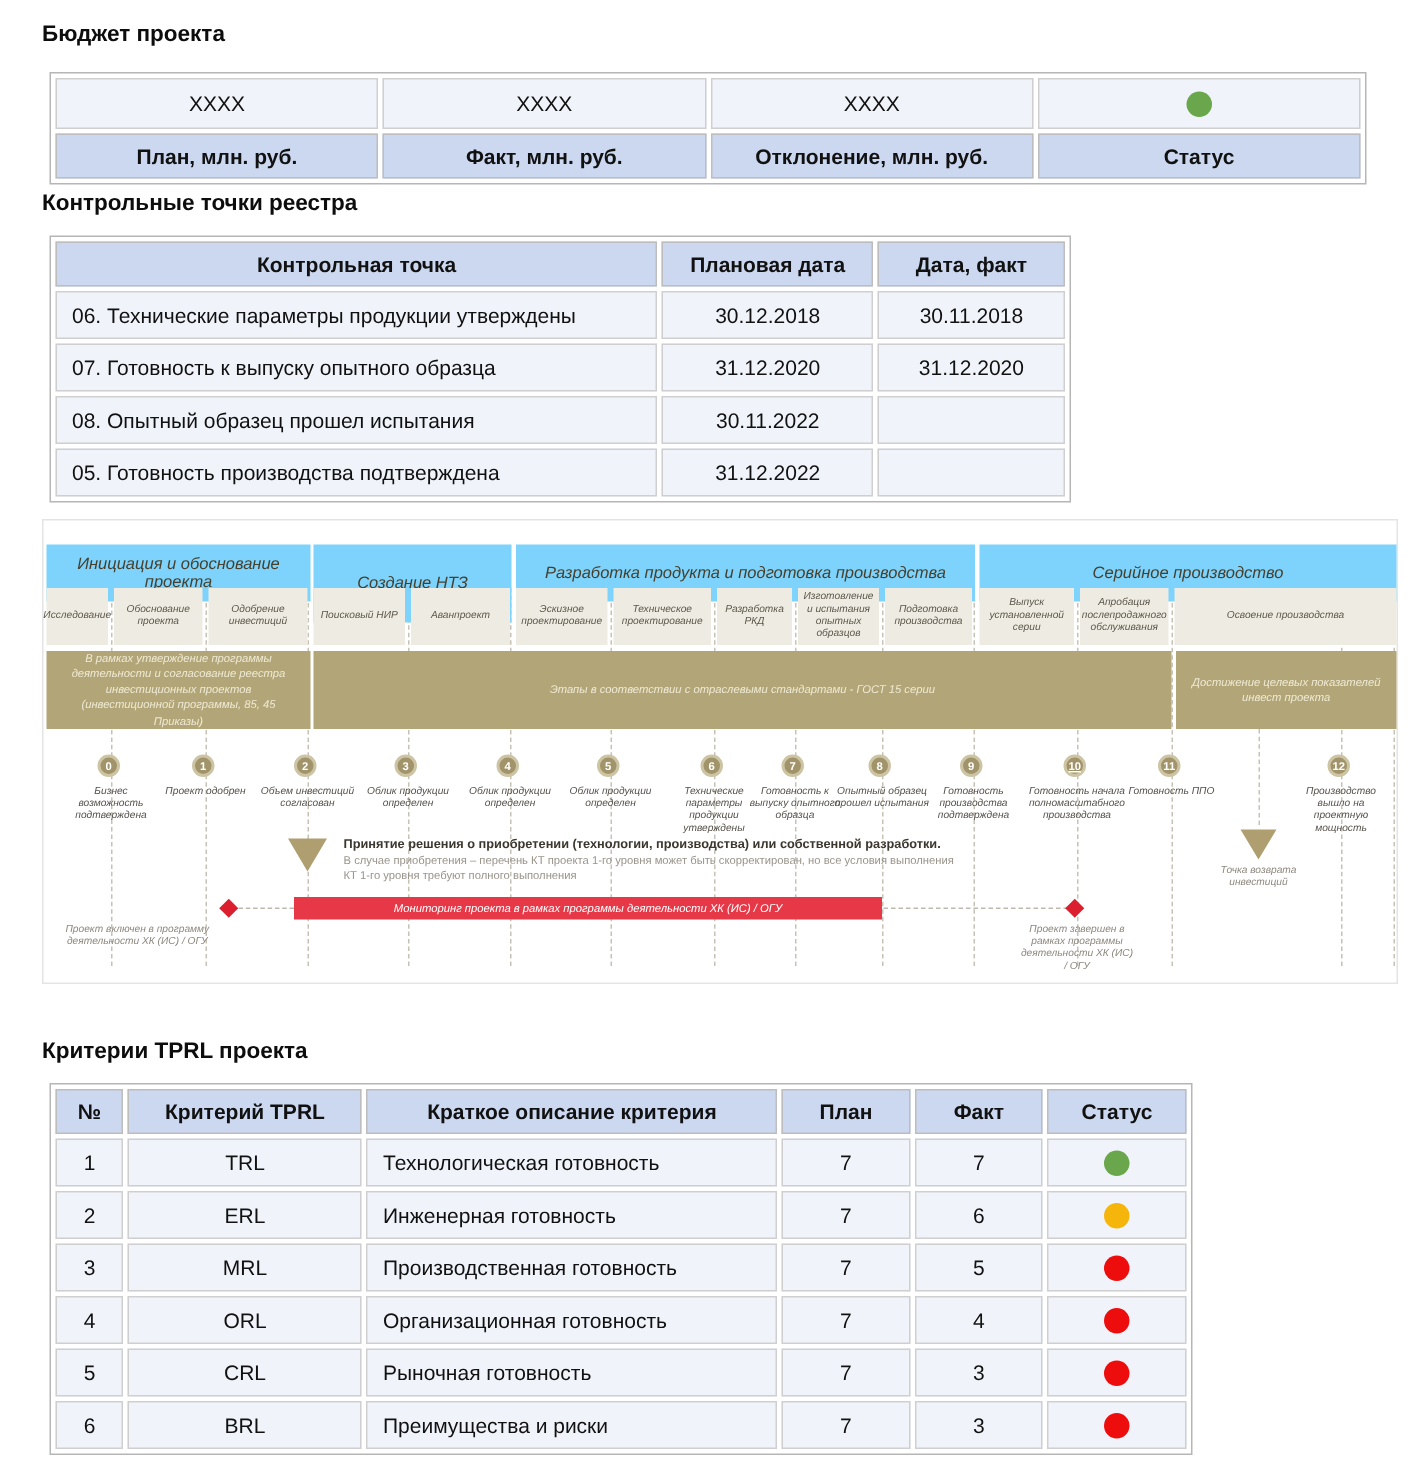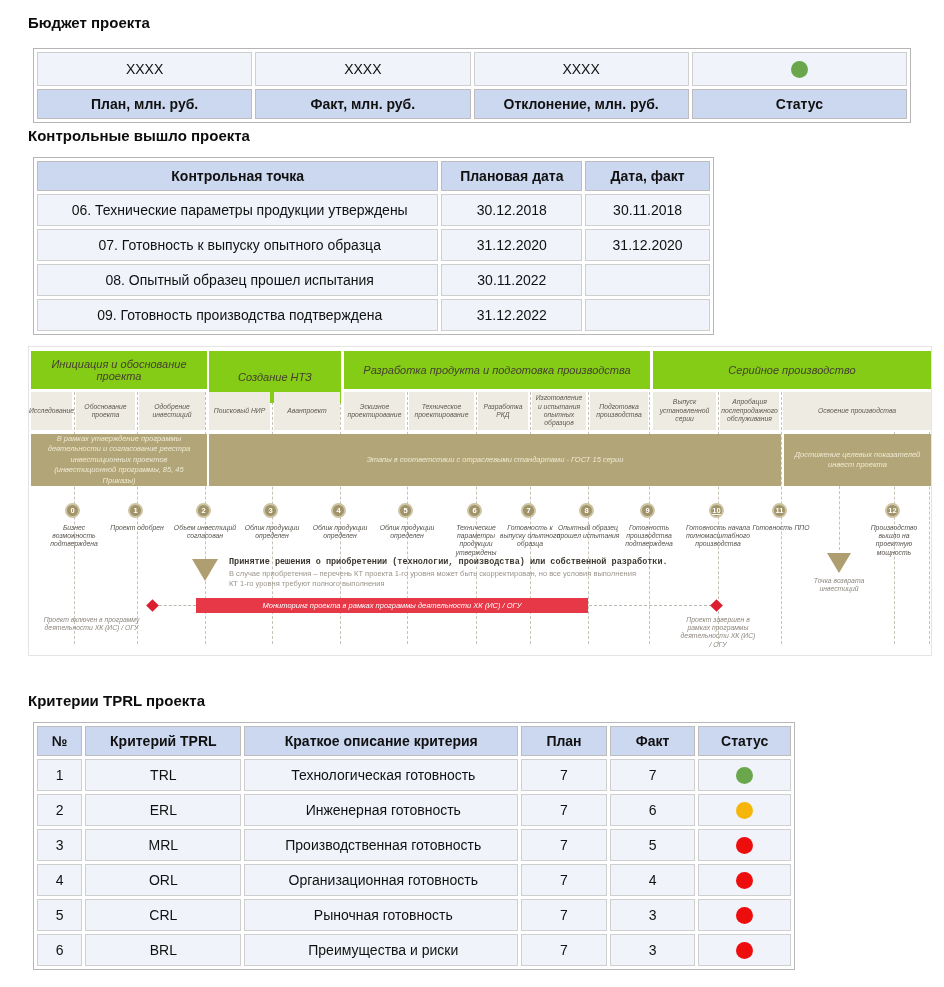--- a/index.html
+++ b/index.html
@@ -3,26 +3,26 @@
 <meta charset="utf-8">
 <style>
   html,body{margin:0;padding:0;background:#fff;}
   body{position:relative;width:944px;height:987px;font-family:"Liberation Sans",sans-serif;color:#111;overflow:hidden;}
   .sec-title{position:absolute;font-size:15px;font-weight:bold;color:#0d0d0d;}
   .tblwrap{position:absolute;border:1px solid #b6b6b6;background:#fff;box-sizing:border-box;}
   table{border-collapse:separate;border-spacing:3px;width:100%;table-layout:fixed;}
   th{background:#cbd8f0;border:1px solid #bdbdbd;font-size:14px;font-weight:bold;text-align:center;height:26px;padding:1px 4px;}
   td{background:#f0f4fa;border:1px solid #cfcfcf;font-size:14px;text-align:center;height:28px;padding:1px 6px;}
   td.tall{height:30px;}
-  td.left{text-align:center;padding-left:10px;}
+  td.left{text-align:left;padding-left:10px;}
   .dot{width:17px;height:17px;border-radius:50%;margin:0 auto;}
   
   .dg{position:absolute;background:#fff;border:1px solid #e4e4e4;box-sizing:border-box;}
   .abs{position:absolute;box-sizing:border-box;}
-  .phase{background:#84cc16;color:#46402f;font-style:italic;font-size:11px;display:flex;align-items:center;justify-content:center;text-align:center;z-index:1;}
+  .phase{background:#7dd3fc;color:#46402f;font-style:italic;font-size:11px;display:flex;align-items:center;justify-content:center;text-align:center;z-index:1;margin-top:12px;}
   .sub{background:#edebe2;color:#5d574b;font-style:italic;font-size:6.8px;line-height:8.4px;display:flex;align-items:center;justify-content:center;text-align:center;padding:1px 2px;z-index:1;}
   .band{background:#b2a577;color:#efead4;font-style:italic;font-size:7.5px;line-height:10.5px;display:flex;align-items:center;justify-content:center;text-align:center;padding:2px 8px;z-index:1;}
   .vline{width:0;border-left:1px dashed #c6c2b6;z-index:0;}
   .circ{width:15px;height:15px;border-radius:50%;background:#a2946a;border:2px solid #cdc4a4;color:#fff;font-size:7.5px;font-weight:bold;display:flex;align-items:center;justify-content:center;z-index:2;}
   .clabel{font-size:6.8px;line-height:8.2px;font-style:italic;color:#55504a;text-align:center;z-index:2;}
   .tri{width:0;height:0;border-left:13px solid transparent;border-right:13px solid transparent;border-top:22px solid #af9f70;z-index:2;}
   .tri2{width:0;height:0;border-left:12px solid transparent;border-right:12px solid transparent;border-top:20px solid #af9f70;z-index:2;}
   .redband{background:#e73848;color:#fff;font-style:italic;font-size:7.5px;display:flex;align-items:center;justify-content:center;text-align:center;z-index:2;}
   .diamond{width:9px;height:9px;background:#dc1f2e;transform:rotate(45deg);z-index:2;}
   .hdash{height:0;border-top:1px dashed #bdb9ae;z-index:1;}
@@ -55,21 +55,21 @@
     <tr>
       <th>План, млн. руб.</th>
       <th>Факт, млн. руб.</th>
       <th>Отклонение, млн. руб.</th>
       <th>Статус</th>
     </tr>
   </tbody>
     </table>
 </div>
 
-<div class="sec-title" style="left:28px;top:127px;">Контрольные вышло проекта</div>
+<div class="sec-title" style="left:28px;top:127px;">Контрольные точки реестра</div>
 
 <div class="tblwrap" style="left:33px;top:157px;width:681px;">
   <table>
     <colgroup>
         <col style="width:399px">
         <col style="width:140px">
         <col style="width:124px">
       </colgroup>
     <tbody>
         <tr>
@@ -86,21 +86,21 @@
       <td class="left">07. Готовность к выпуску опытного образца</td>
       <td>31.12.2020</td>
       <td>31.12.2020</td>
     </tr>
     <tr>
       <td class="left">08. Опытный образец прошел испытания</td>
       <td>30.11.2022</td>
       <td></td>
     </tr>
     <tr>
-      <td class="left">09. Готовность производства подтверждена</td>
+      <td class="left">05. Готовность производства подтверждена</td>
       <td>31.12.2022</td>
       <td></td>
     </tr>
   </tbody>
     </table>
 </div>
 
 <div class="dg" style="left:28px;top:346px;width:904px;height:310px;">
 
   <div class="abs vline" style="left:45px;top:45px;height:252px;"></div>
@@ -163,21 +163,21 @@
   <div class="abs circ" style="left:611px;top:156px;">9</div>
   <div class="abs clabel" style="left:588px;top:177px;width:64px;">Готовность производства подтверждена</div>
   <div class="abs circ" style="left:680px;top:156px;text-decoration:underline;">10</div>
   <div class="abs clabel" style="left:657px;top:177px;width:64px;">Готовность начала полномасштабного производства</div>
   <div class="abs circ" style="left:743px;top:156px;">11</div>
   <div class="abs clabel" style="left:720px;top:177px;width:64px;">Готовность ППО</div>
   <div class="abs circ" style="left:856px;top:156px;">12</div>
   <div class="abs clabel" style="left:833px;top:177px;width:64px;">Производство вышло на проектную мощность</div>
 
   <div class="abs tri" style="left:163px;top:212px;"></div>
-  <div class="abs dbold" style="left:200px;top:210px;font-family:Liberation Mono, monospace;">Принятие решения о приобретении (технологии, производства) или собственной разработки.</div>
+  <div class="abs dbold" style="left:200px;top:210px;">Принятие решения о приобретении (технологии, производства) или собственной разработки.</div>
   <div class="abs dline" style="left:200px;top:222px;">В случае приобретения – перечень КТ проекта 1-го уровня может быть скорректирован, но все условия выполнения</div>
   <div class="abs dline" style="left:200px;top:232px;">КТ 1-го уровня требуют полного выполнения</div>
 
   <div class="abs hdash" style="left:130px;top:258px;width:37px;"></div>
   <div class="abs hdash" style="left:560px;top:258px;width:123px;"></div>
   <div class="abs redband" style="left:167px;top:251px;width:392px;height:15px;">Мониторинг проекта в рамках программы деятельности ХК (ИС) / ОГУ</div>
   <div class="abs diamond" style="left:119px;top:254px;"></div>
   <div class="abs mlabel" style="left:5px;top:269px;width:115px;">Проект включен в программу деятельности ХК (ИС) / ОГУ</div>
   <div class="abs diamond" style="left:683px;top:254px;"></div>
   <div class="abs mlabel" style="left:650px;top:269px;width:78px;">Проект завершен в рамках программы деятельности ХК (ИС) / ОГУ</div>

